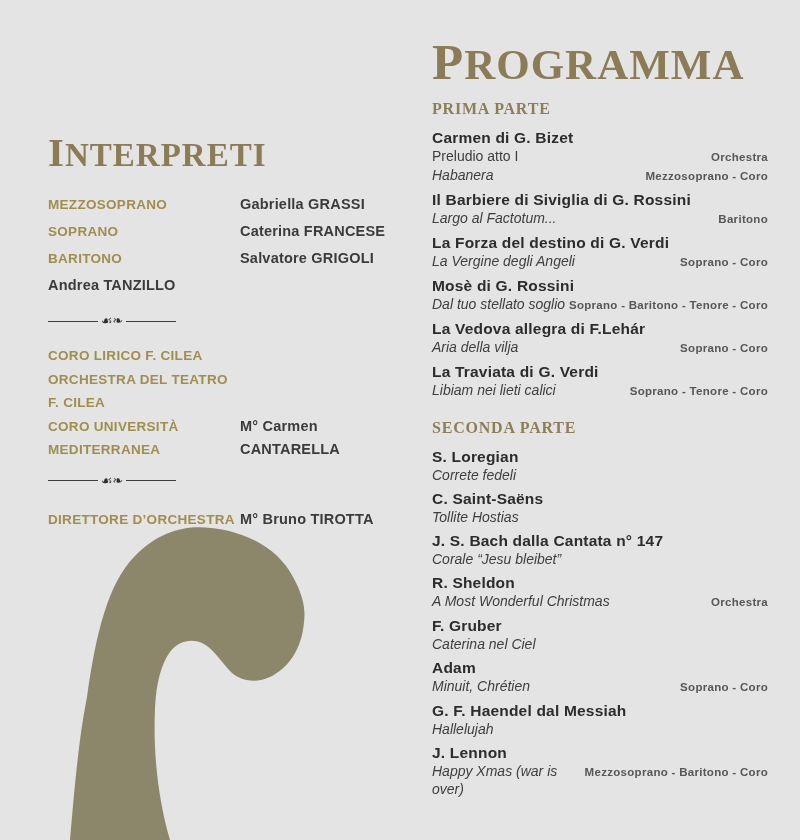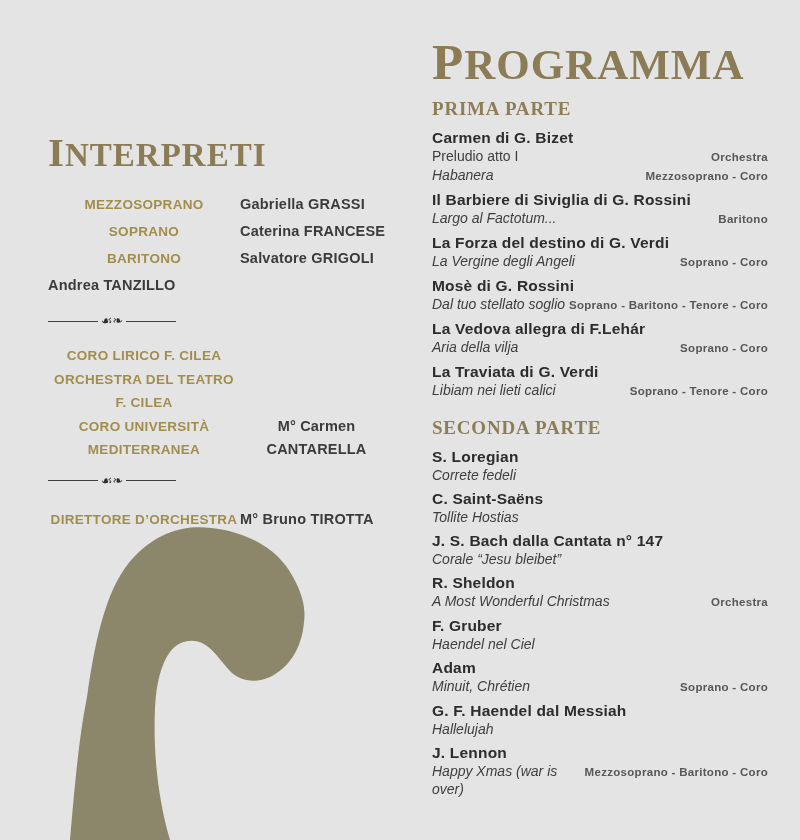--- a/index.html
+++ b/index.html
@@ -12,21 +12,21 @@
   .shape-layer{position:absolute;left:0;top:0;width:800px;height:840px;}
   
   .left-col{position:absolute;left:48px;top:132px;width:345px;}
   .big-heading{
     font-family:"Liberation Serif","DejaVu Serif",serif;
     font-weight:bold;text-transform:uppercase;
     color:#8b7c55;letter-spacing:1px;margin:0;
   }
   .heading-interpreti{font-size:33px;line-height:40px;margin-bottom:16px;}
   .heading-interpreti::first-letter{font-size:41px;}
-  .cast-row{display:flex;align-items:baseline;line-height:26px;text-align:center;}
+  .cast-row{display:flex;align-items:baseline;line-height:26px;}
   .role-cell{
     flex:0 0 192px;font-size:13.5px;font-weight:bold;
     color:#a18e4d;letter-spacing:0.3px;
   }
   .name-cell{font-size:14.5px;font-weight:bold;color:#3b3b3b;letter-spacing:0.2px;}
   .ensemble-row{line-height:23.5px;}
   .divider{
     width:128px;display:flex;align-items:center;gap:3px;
     margin:16px 0 16px 0;height:14px;
   }
@@ -37,21 +37,21 @@
     color:#2f2f2f;flex:0 0 auto;
   }
   .direttore-block{margin-top:0;}
   
   .right-col{position:absolute;left:432px;top:40px;width:336px;}
   .heading-programma{font-size:43px;line-height:44px;}
   .heading-programma::first-letter{font-size:51px;}
   .part-label{
     font-family:"Liberation Serif","DejaVu Serif",serif;
     font-weight:bold;text-transform:uppercase;
-    color:#8c7e57;font-size:19px;letter-spacing:0.8px;
+    color:#8c7e57;font-size:16px;letter-spacing:0.8px;
     margin:10px 0 7px 0;line-height:24px;
   }
   .part-label.second{margin-top:16px;}
   .entry{margin-bottom:5px;}
   .entry-title{
     font-size:15.5px;font-weight:bold;color:#2c2c2c;
     line-height:19px;letter-spacing:0.2px;
   }
   .entry-line{
     display:flex;justify-content:space-between;align-items:baseline;
@@ -211,21 +211,21 @@
         <div class="entry">
           <div class="entry-title">R. Sheldon</div>
           <div class="entry-line">
             <span class="entry-sub italic">A Most Wonderful Christmas</span>
             <span class="entry-voices">Orchestra</span>
           </div>
         </div>
         <div class="entry">
           <div class="entry-title">F. Gruber</div>
           <div class="entry-line">
-            <span class="entry-sub italic">Haendel nel Ciel</span>
+            <span class="entry-sub italic">Caterina nel Ciel</span>
           </div>
         </div>
         <div class="entry">
           <div class="entry-title">Adam</div>
           <div class="entry-line">
             <span class="entry-sub italic">Minuit, Chrétien</span>
             <span class="entry-voices">Soprano - Coro</span>
           </div>
         </div>
         <div class="entry">

